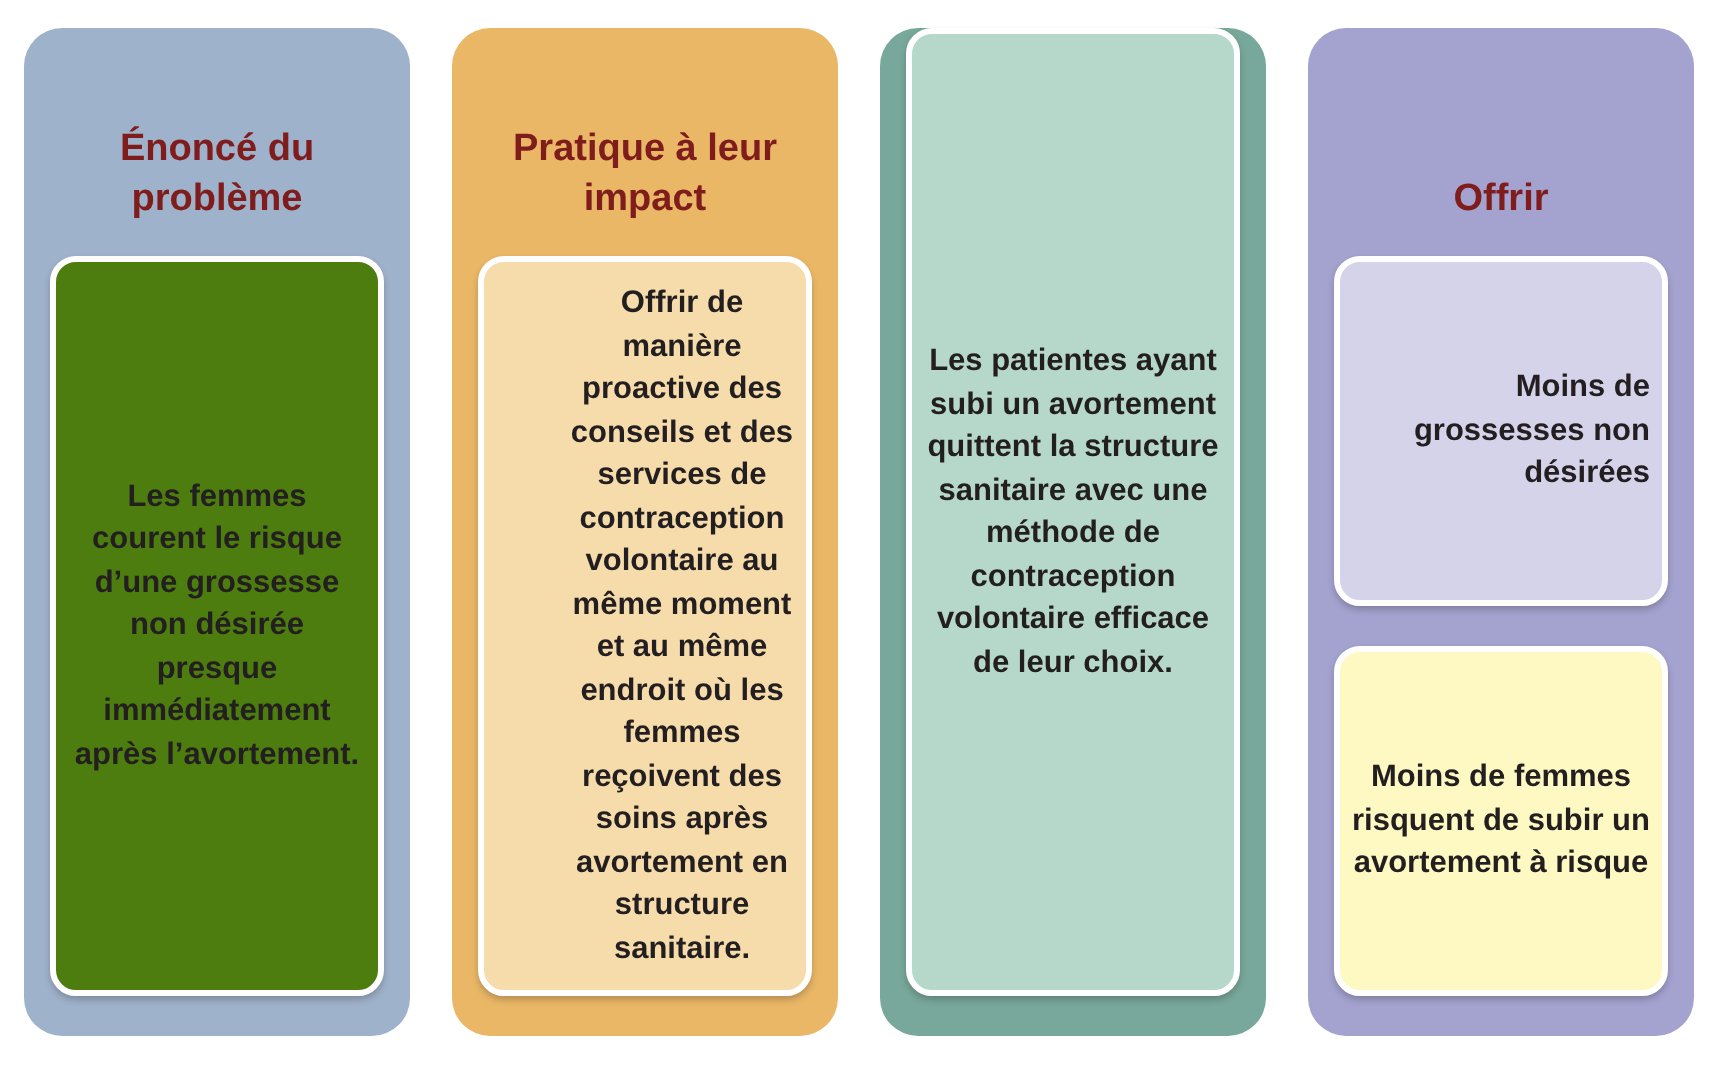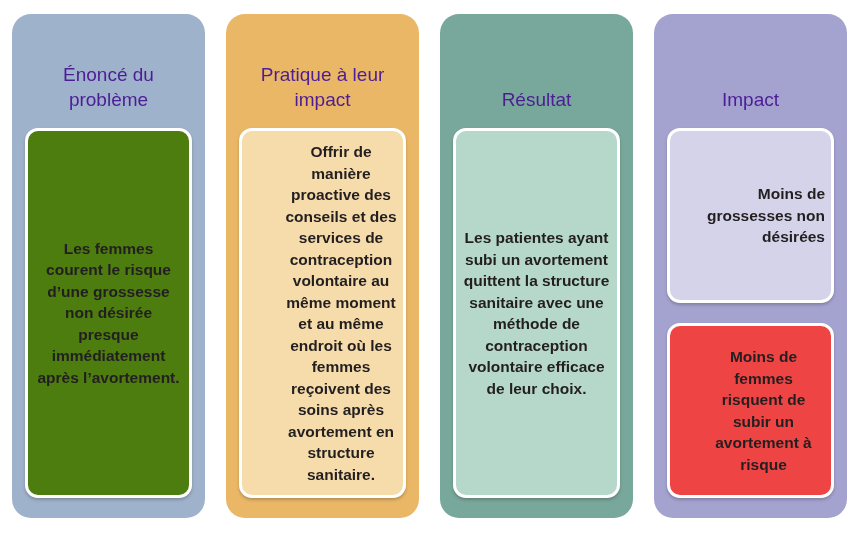--- a/index.html
+++ b/index.html
@@ -32,22 +32,22 @@
     flex-direction: column;
   }
   .col-header {
     height: 98px;
     flex: 0 0 auto;
     display: flex;
     align-items: flex-end;
     justify-content: center;
     text-align: center;
     padding-bottom: 16px;
-    color: #4c1d95;
-    font-weight: normal;
+    color: #7f1d1d;
+    font-weight: bold;
     font-size: 19px;
     line-height: 25px;
   }
   .col-body {
     flex: 1;
     display: flex;
     flex-direction: column;
     gap: 20px;
   }
   .inner-box {
@@ -84,34 +84,33 @@
     <div class="column" style="background-color: rgb(234, 183, 102);">
       <div class="col-header">Pratique à leur impact</div>
       <div class="col-body">
         <div class="inner-box" style="background-color: rgb(246, 220, 171); padding-left: 43px;">
           <span>Offrir de manière proactive des conseils et des services de contraception volontaire au même moment et au même endroit où les femmes reçoivent des soins après avortement en structure sanitaire.</span>
         </div>
       </div>
     </div>
 
     <div class="column" style="background-color: rgb(120, 168, 155);">
-      <div class="col-header">Résultat</div>
       <div class="col-body">
         <div class="inner-box" style="background-color: rgb(182, 216, 203);">
           <span>Les patientes ayant subi un avortement quittent la structure sanitaire avec une méthode de contraception volontaire efficace de leur choix.</span>
         </div>
       </div>
     </div>
 
     <div class="column" style="background-color: rgb(164, 163, 208);">
-      <div class="col-header">Impact</div>
+      <div class="col-header">Offrir</div>
       <div class="col-body">
         <div class="inner-box" style="background-color: rgb(212, 211, 234); text-align: right;">
           <span>Moins de grossesses non désirées</span>
         </div>
-        <div class="inner-box" style="background-color: #ef4444; padding-left: 32px;">
+        <div class="inner-box" style="background-color: #fef9c3;">
           <span>Moins de femmes risquent de subir un avortement à risque</span>
         </div>
       </div>
     </div>
 
   </div>
 </div>
 
 </body></html>

